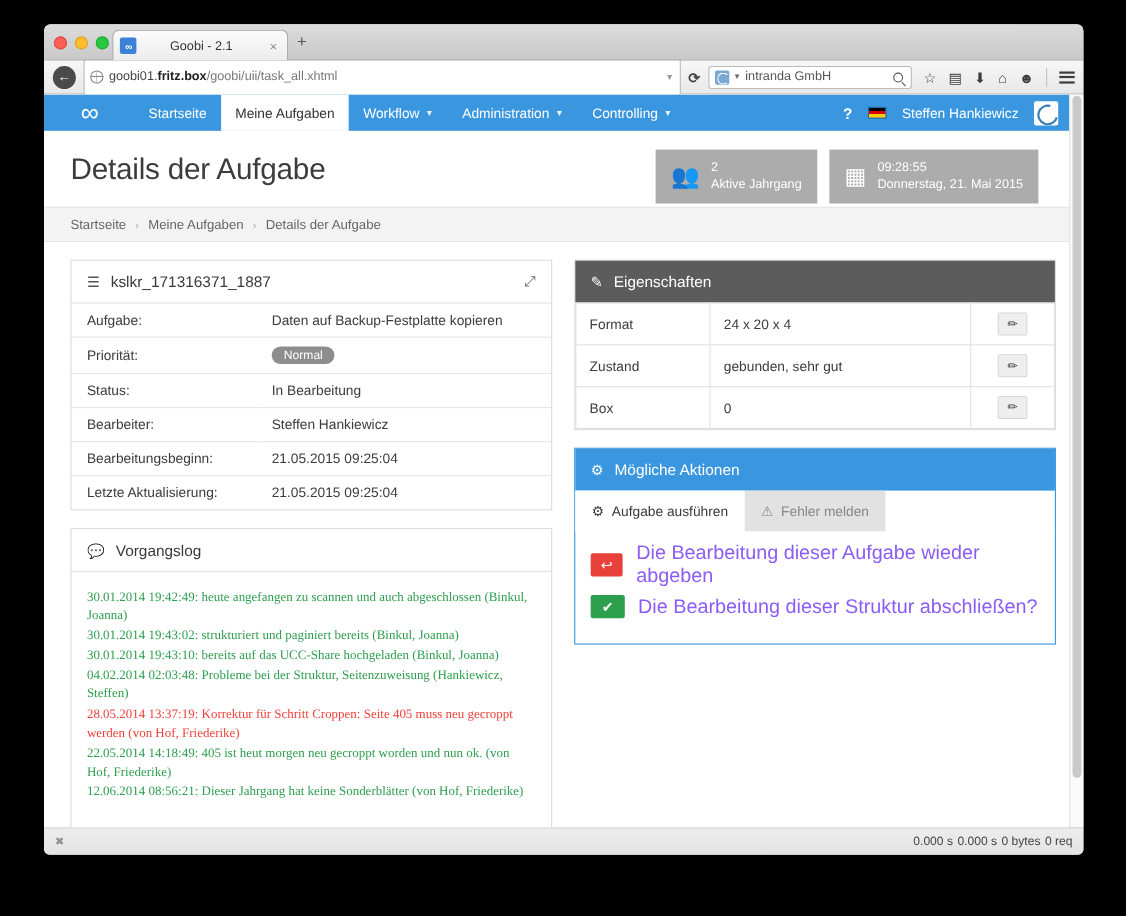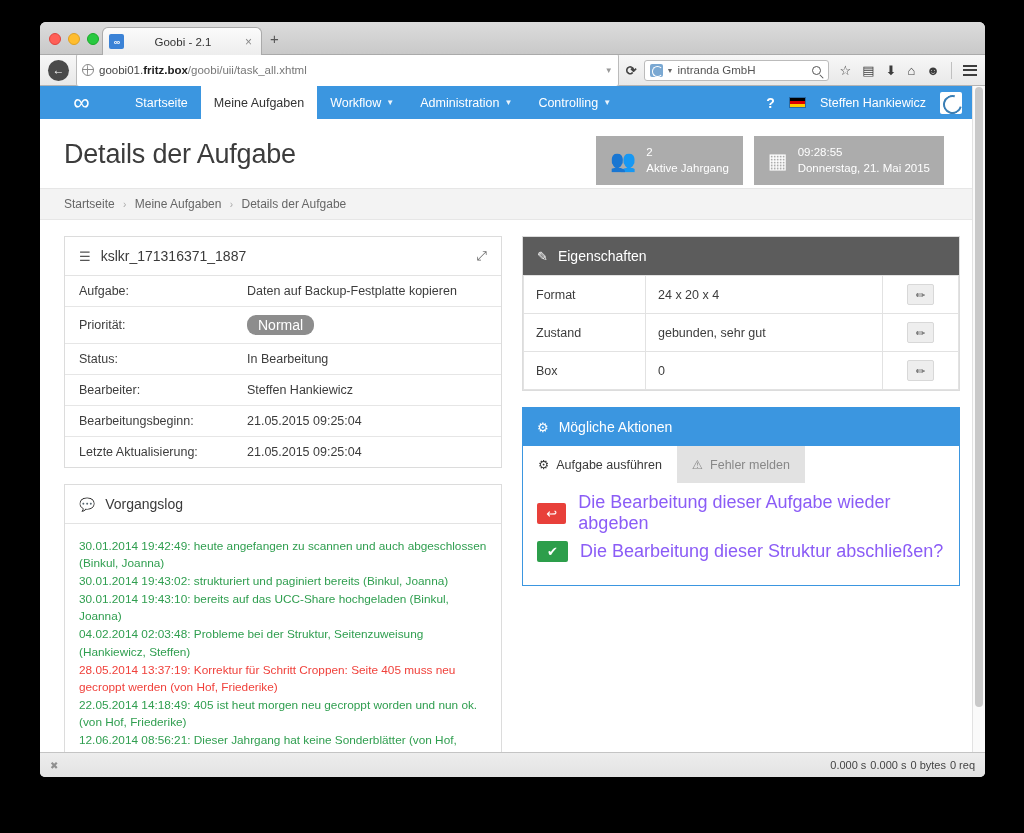--- a/index.html
+++ b/index.html
@@ -247,25 +247,25 @@
 
   table.kv { width:100%; border-collapse: collapse; font-size: 12.5px; }
   table.kv td {
     padding: 8px 14px; border-top: 1px solid #e6e6e6;
     color:#3c3c3c; vertical-align: middle;
   }
   table.kv tr:first-child td { border-top: none; }
   table.kv td.k { width: 168px; }
   .pill {
     display:inline-block; background:#8d8d8d; color:#fff;
-    border-radius: 9px; padding: 2px 11px; font-size: 14px;
-  }
-
-  
-  .logbody { padding: 14px 14px 8px 14px; min-height: 240px; }
+    border-radius: 9px; padding: 2px 11px; font-size: 11px;
+  }
+
+  
+  .logbody { padding: 14px 14px 8px 14px; min-height: 240px; font-family: Liberation Serif, serif; }
   .logline {
     font-size: 11.8px; line-height: 1.45; color:#2f9e4f;
     margin-bottom: 1px;
   }
   .logline.err { color:#f0413b; }
 
   
   .panel-head.dark { background:#5c5c5c; color:#fff; border-bottom:none; }
   .panel-head.dark .ph-icon { color:#fff; }
   .panel-head.blue { background:#3b96e0; color:#fff; border-bottom:none; }

